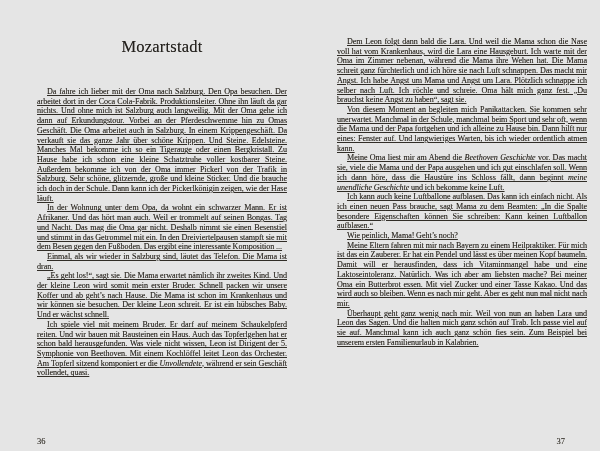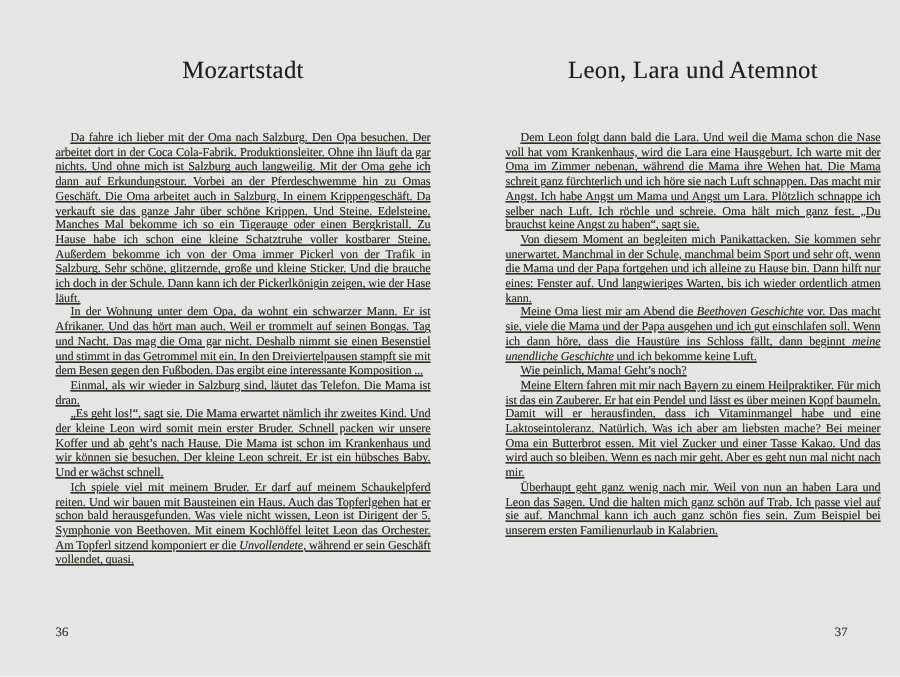--- a/index.html
+++ b/index.html
@@ -53,21 +53,21 @@
   .page-body p {
     margin: 0;
     text-indent: 10px;
     text-decoration: underline;
   }
   .page-body .it {
     font-style: italic;
   }
   .page-number {
     position: absolute;
-    top: 416px;
+    top: 436px;
     font-size: 8.5px;
     color: #3a362f;
     text-shadow: 0 0 0.35px rgba(49,45,39,0.5);
   }
   .page-number-left  { left: 37px; }
   .page-number-right { right: 35px; }
 </style>
 </head>
 <body>
 
@@ -82,25 +82,25 @@
           <p><span>Einmal, als wir wieder in Salzburg sind, läutet das Telefon. Die Mama ist dran.</span></p>
           <p><span>„Es geht los!“, sagt sie. Die Mama erwartet nämlich ihr zweites Kind. Und der kleine Leon wird somit mein erster Bruder. Schnell packen wir unsere Koffer und ab geht’s nach Hause. Die Mama ist schon im Krankenhaus und wir können sie besuchen. Der kleine Leon schreit. Er ist ein hübsches Baby. Und er wächst schnell.</span></p>
           <p><span>Ich spiele viel mit meinem Bruder. Er darf auf meinem Schaukelpferd reiten. Und wir bauen mit Bausteinen ein Haus. Auch das Topferlgehen hat er schon bald herausgefunden. Was viele nicht wissen, Leon ist Dirigent der 5. Symphonie von Beethoven. Mit einem Kochlöffel leitet Leon das Orchester. Am Topferl sitzend komponiert er die </span><span class="it">Unvollendete</span><span>, während er sein Geschäft vollendet, quasi.</span></p>
         </div>
     </div>
     <div class="page-number page-number-left">36</div>
   </div>
 
   <div class="page page-right">
     <div class="text-block">
-      <h1 class="page-title">Leon, Lara und Atemnot</h1>
       <div class="page-body" lang="de">
           <p><span>Dem Leon folgt dann bald die Lara. Und weil die Mama schon die Nase voll hat vom Krankenhaus, wird die Lara eine Hausgeburt. Ich warte mit der Oma im Zimmer nebenan, während die Mama ihre Wehen hat. Die Mama schreit ganz fürchterlich und ich höre sie nach Luft schnappen. Das macht mir Angst. Ich habe Angst um Mama und Angst um Lara. Plötzlich schnappe ich selber nach Luft. Ich röchle und schreie. Oma hält mich ganz fest. „Du brauchst keine Angst zu haben“, sagt sie.</span></p>
           <p><span>Von diesem Moment an begleiten mich Panikattacken. Sie kommen sehr unerwartet. Manchmal in der Schule, manchmal beim Sport und sehr oft, wenn die Mama und der Papa fortgehen und ich alleine zu Hause bin. Dann hilft nur eines: Fenster auf. Und langwieriges Warten, bis ich wieder ordentlich atmen kann.</span></p>
           <p><span>Meine Oma liest mir am Abend die </span><span class="it">Beethoven Geschichte</span><span> vor. Das macht sie, viele die Mama und der Papa ausgehen und ich gut einschlafen soll. Wenn ich dann höre, dass die Haustüre ins Schloss fällt, dann beginnt </span><span class="it">meine unendliche Geschichte</span><span> und ich bekomme keine Luft.</span></p>
+          <p><span>Ich kann auch keine Luftballone aufblasen. Das kann ich einfach nicht. Als ich einen neuen Pass brauche, sagt Mama zu dem Beamten: „In die Spalte besondere Eigenschaften können Sie schreiben: Kann keinen Luftballon aufblasen.“</span></p>
           <p><span>Wie peinlich, Mama! Geht’s noch?</span></p>
           <p><span>Meine Eltern fahren mit mir nach Bayern zu einem Heilpraktiker. Für mich ist das ein Zauberer. Er hat ein Pendel und lässt es über meinen Kopf baumeln. Damit will er herausfinden, dass ich Vitaminmangel habe und eine Laktoseintoleranz. Natürlich. Was ich aber am liebsten mache? Bei meiner Oma ein Butterbrot essen. Mit viel Zucker und einer Tasse Kakao. Und das wird auch so bleiben. Wenn es nach mir geht. Aber es geht nun mal nicht nach mir.</span></p>
           <p><span>Überhaupt geht ganz wenig nach mir. Weil von nun an haben Lara und Leon das Sagen. Und die halten mich ganz schön auf Trab. Ich passe viel auf sie auf. Manchmal kann ich auch ganz schön fies sein. Zum Beispiel bei unserem ersten Familienurlaub in Kalabrien.</span></p>
         </div>
     </div>
     <div class="page-number page-number-right">37</div>
   </div>
 
 </div>
 

